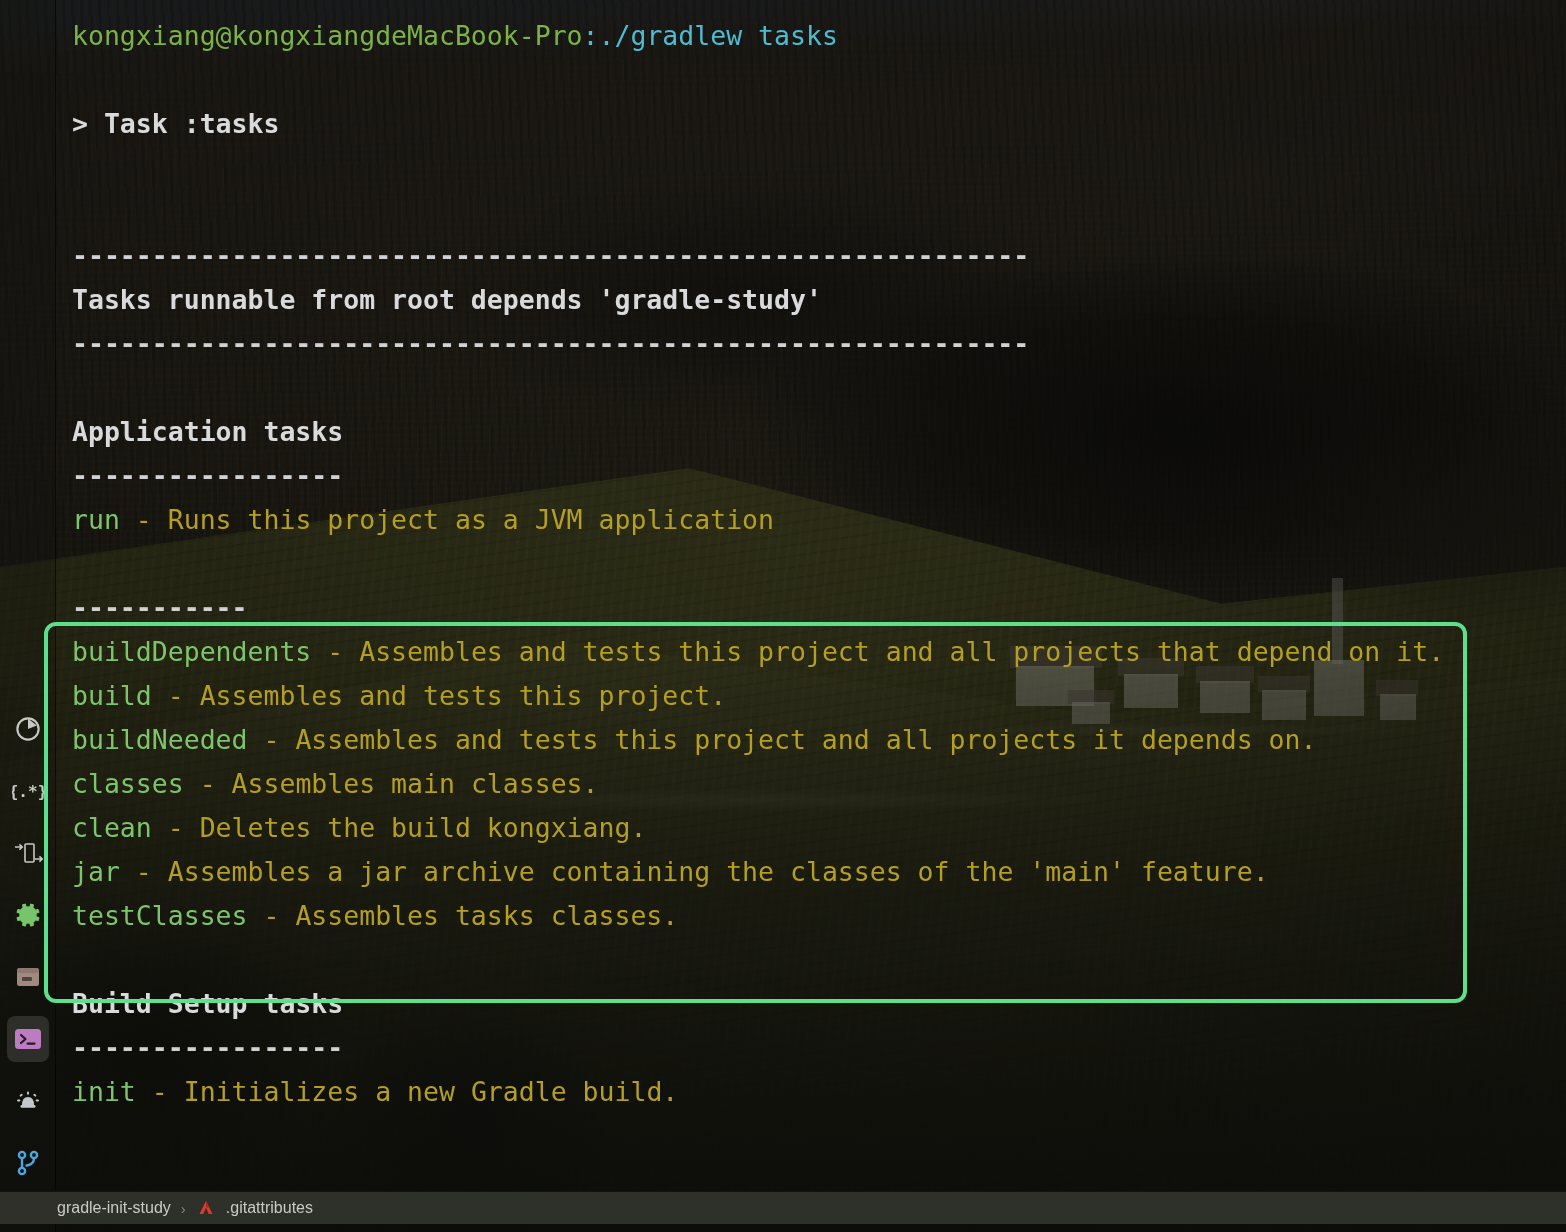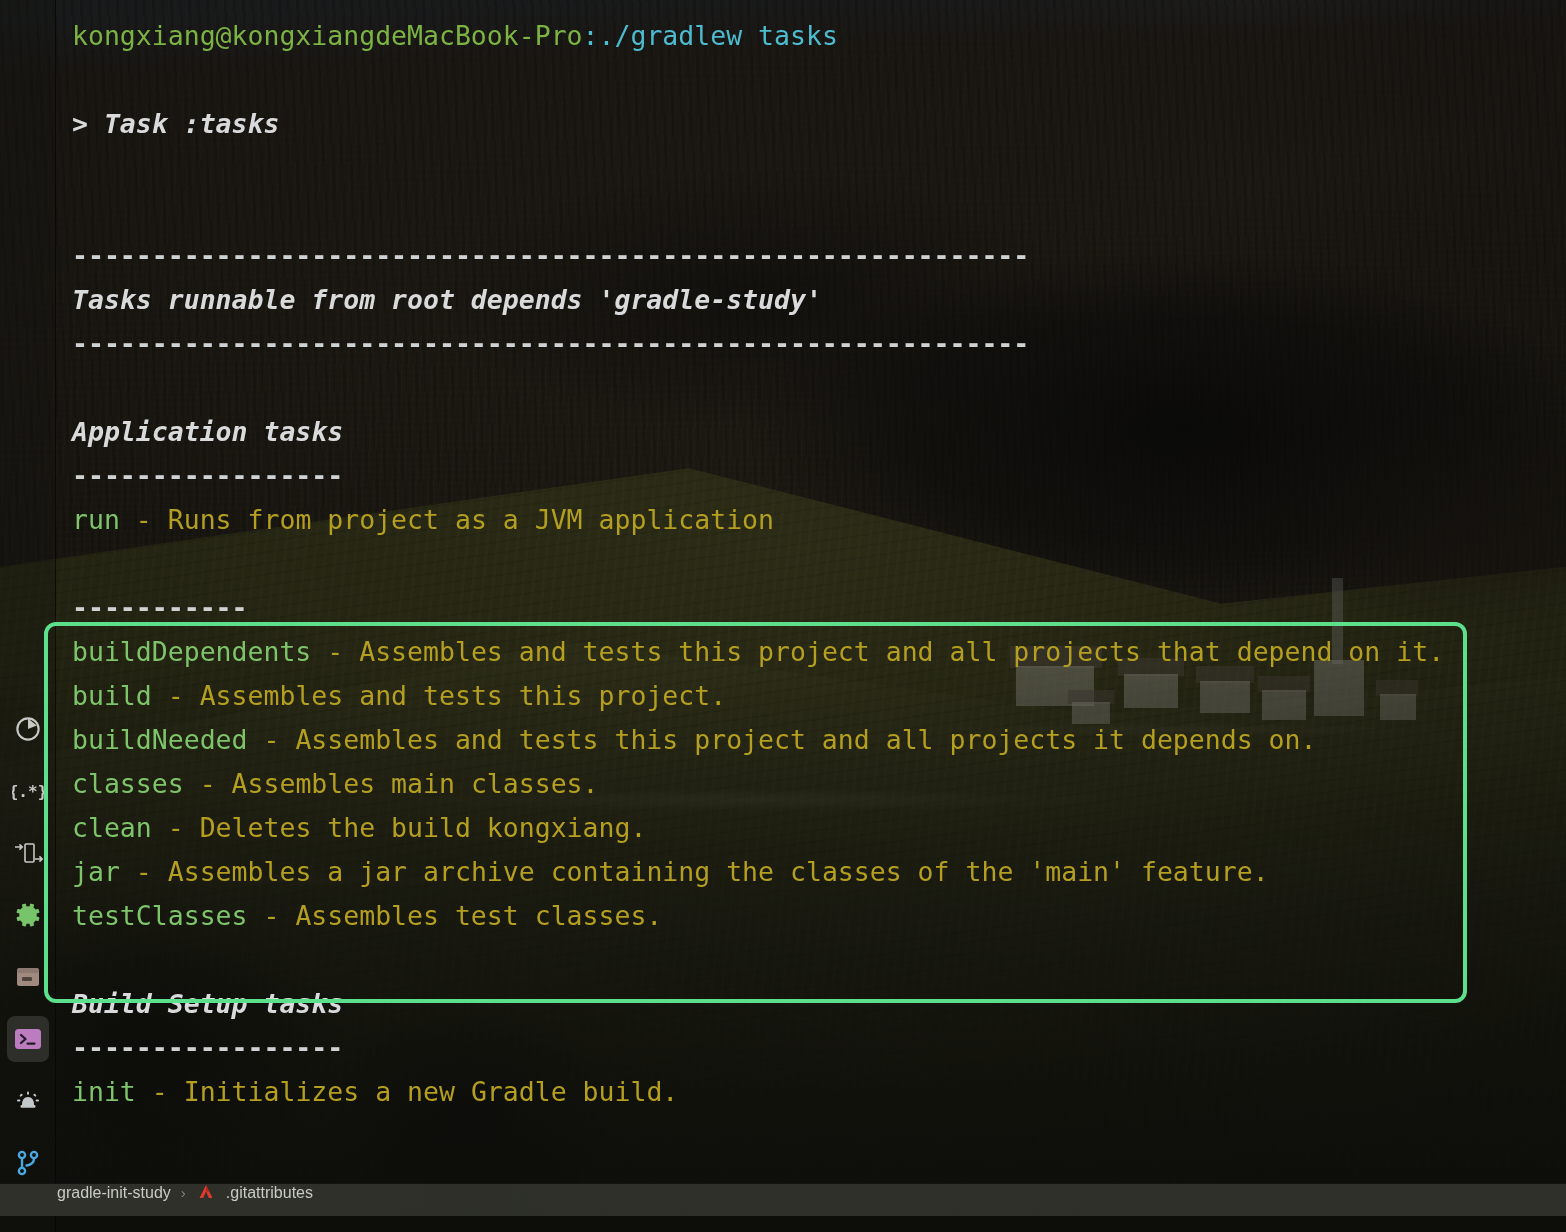--- a/index.html
+++ b/index.html
@@ -164,48 +164,49 @@
     line-height: 44px;
     font-size: 26.5px;
     letter-spacing: 0px;
     white-space: pre;
     font-family: "DejaVu Sans Mono", monospace;
     font-weight: 500;
   }
   .line.blank { }
   .c-prompt { color: #7cb342; }
   .c-cyan   { color: #4dbbd0; }
-  .c-white  { color: #d8dadb; font-weight: 700; font-style: italic; }
+  .c-white  { color: #d8dadb; font-weight: 700; }
   .c-dash   { color: #cfd2d3; font-weight: 700; }
   .c-task   { color: #7ec46a; }
   .c-desc   { color: #b59f20; }
 
   
   #highlight-box {
     position: absolute;
     left: 44px;
     top: 622px;
     width: 1423px;
     height: 381px;
     border: 4px solid #5ce08b;
     border-radius: 12px;
     z-index: 6;
     pointer-events: none;
   }
 
   
   #statusbar {
     position: absolute;
-    left: 0; bottom: 16px;
+    left: 0; bottom: 8px;
     width: 1566px;
     height: 33px;
     z-index: 7;
     background: rgba(49,51,45,.92);
     border-top: 1px solid rgba(0,0,0,.6);
     display: flex;
+    align-items: center;
     padding-left: 57px;
     gap: 10px;
     font-family: "Liberation Sans", sans-serif;
     font-size: 16px;
     color: #c8cac4;
     overflow: hidden;
   }
   #statusbar .crumb { white-space: nowrap; }
   #statusbar .sep { color: #7f837a; font-size: 15px; }
   .idea-mark { display:block; }
@@ -348,33 +349,33 @@
     <div class="line"><span class="c-dash">------------------------------------------------------------</span></div>
 
     <div class="line"><span class="c-white">Tasks runnable from root depends 'gradle-study'</span></div>
 
     <div class="line"><span class="c-dash">------------------------------------------------------------</span></div>
 
     <div class="line blank"> </div>
 
     <div class="line"><span class="c-white">Application tasks</span></div>
     <div class="line"><span class="c-dash">-----------------</span></div>
-    <div class="line"><span class="c-task">run</span><span class="c-desc"> - </span><span class="c-desc">Runs from project as a JVM application</span></div>
+    <div class="line"><span class="c-task">run</span><span class="c-desc"> - </span><span class="c-desc">Runs this project as a JVM application</span></div>
 
     <div class="line blank"> </div>
 
     <div class="line"><span class="c-dash">-----------</span></div>
 
     <div class="line"><span class="c-task">buildDependents</span><span class="c-desc"> - </span><span class="c-desc">Assembles and tests this project and all projects that depend on it.</span></div>
     <div class="line"><span class="c-task">build</span><span class="c-desc"> - </span><span class="c-desc">Assembles and tests this project.</span></div>
     <div class="line"><span class="c-task">buildNeeded</span><span class="c-desc"> - </span><span class="c-desc">Assembles and tests this project and all projects it depends on.</span></div>
     <div class="line"><span class="c-task">classes</span><span class="c-desc"> - </span><span class="c-desc">Assembles main classes.</span></div>
     <div class="line"><span class="c-task">clean</span><span class="c-desc"> - </span><span class="c-desc">Deletes the build kongxiang.</span></div>
     <div class="line"><span class="c-task">jar</span><span class="c-desc"> - </span><span class="c-desc">Assembles a jar archive containing the classes of the 'main' feature.</span></div>
-    <div class="line"><span class="c-task">testClasses</span><span class="c-desc"> - </span><span class="c-desc">Assembles test classes.</span></div>
+    <div class="line"><span class="c-task">testClasses</span><span class="c-desc"> - </span><span class="c-desc">Assembles tasks classes.</span></div>
 
     <div class="line blank"> </div>
 
     <div class="line"><span class="c-white">Build Setup tasks</span></div>
     <div class="line"><span class="c-dash">-----------------</span></div>
     <div class="line"><span class="c-task">init</span><span class="c-desc"> - </span><span class="c-desc">Initializes a new Gradle build.</span></div>
 
   </div>
 
   <div id="highlight-box"></div>

